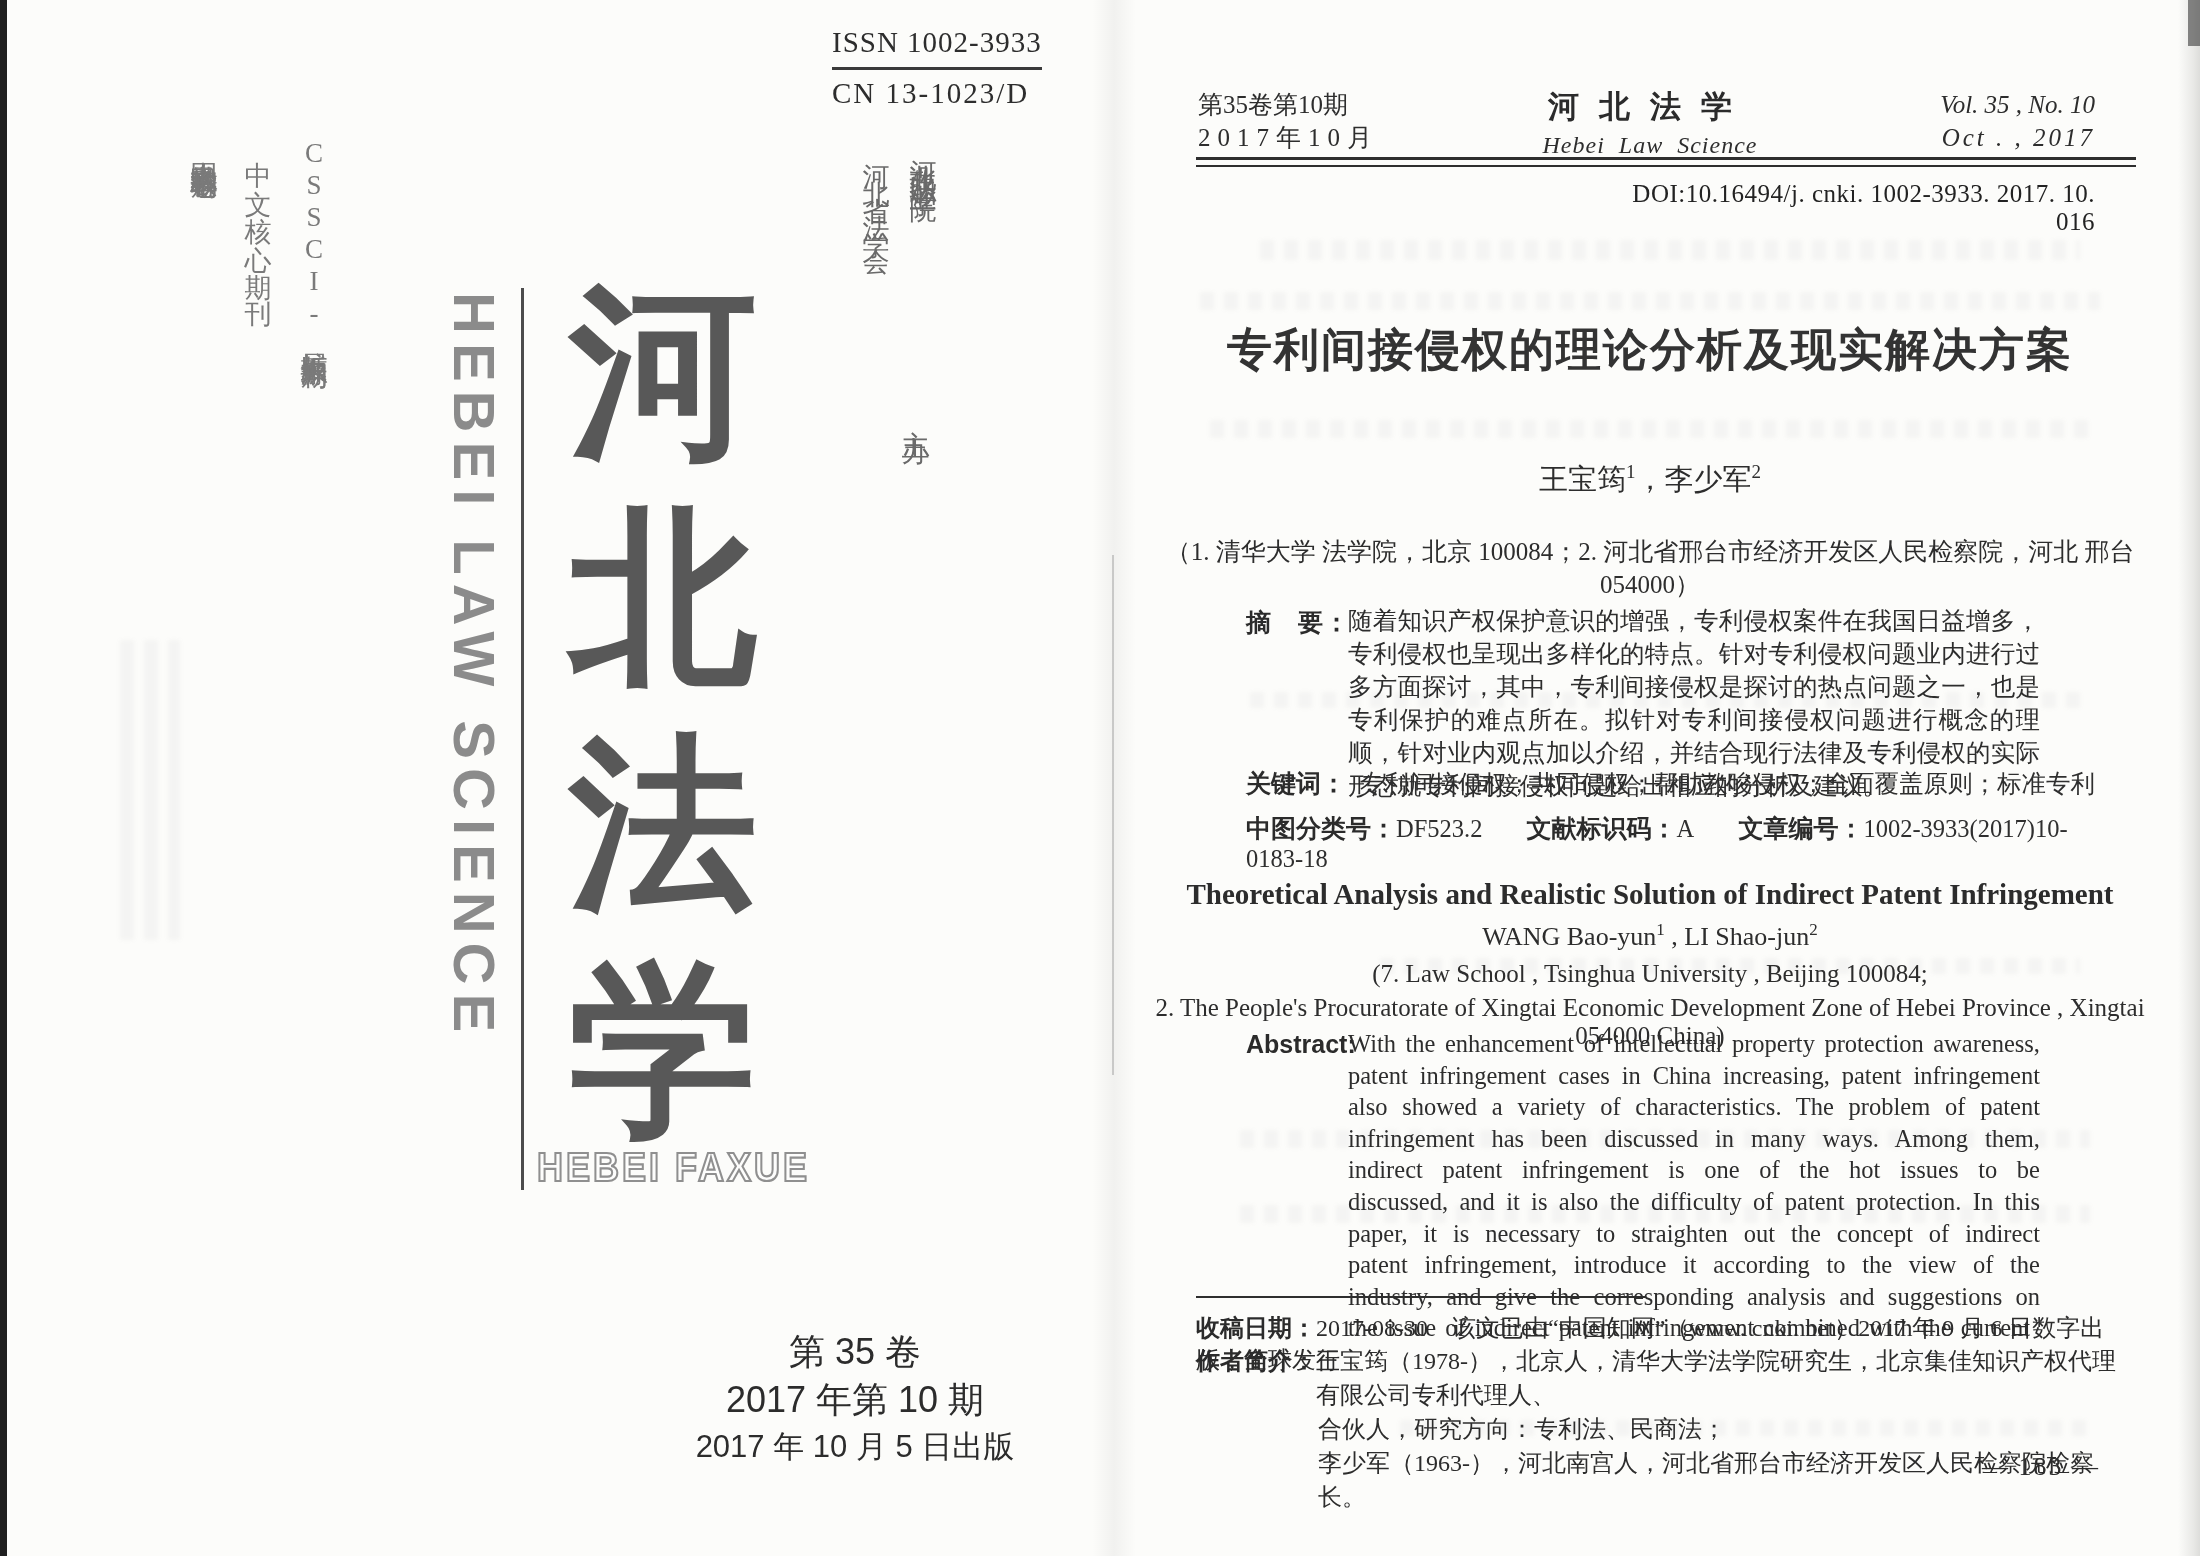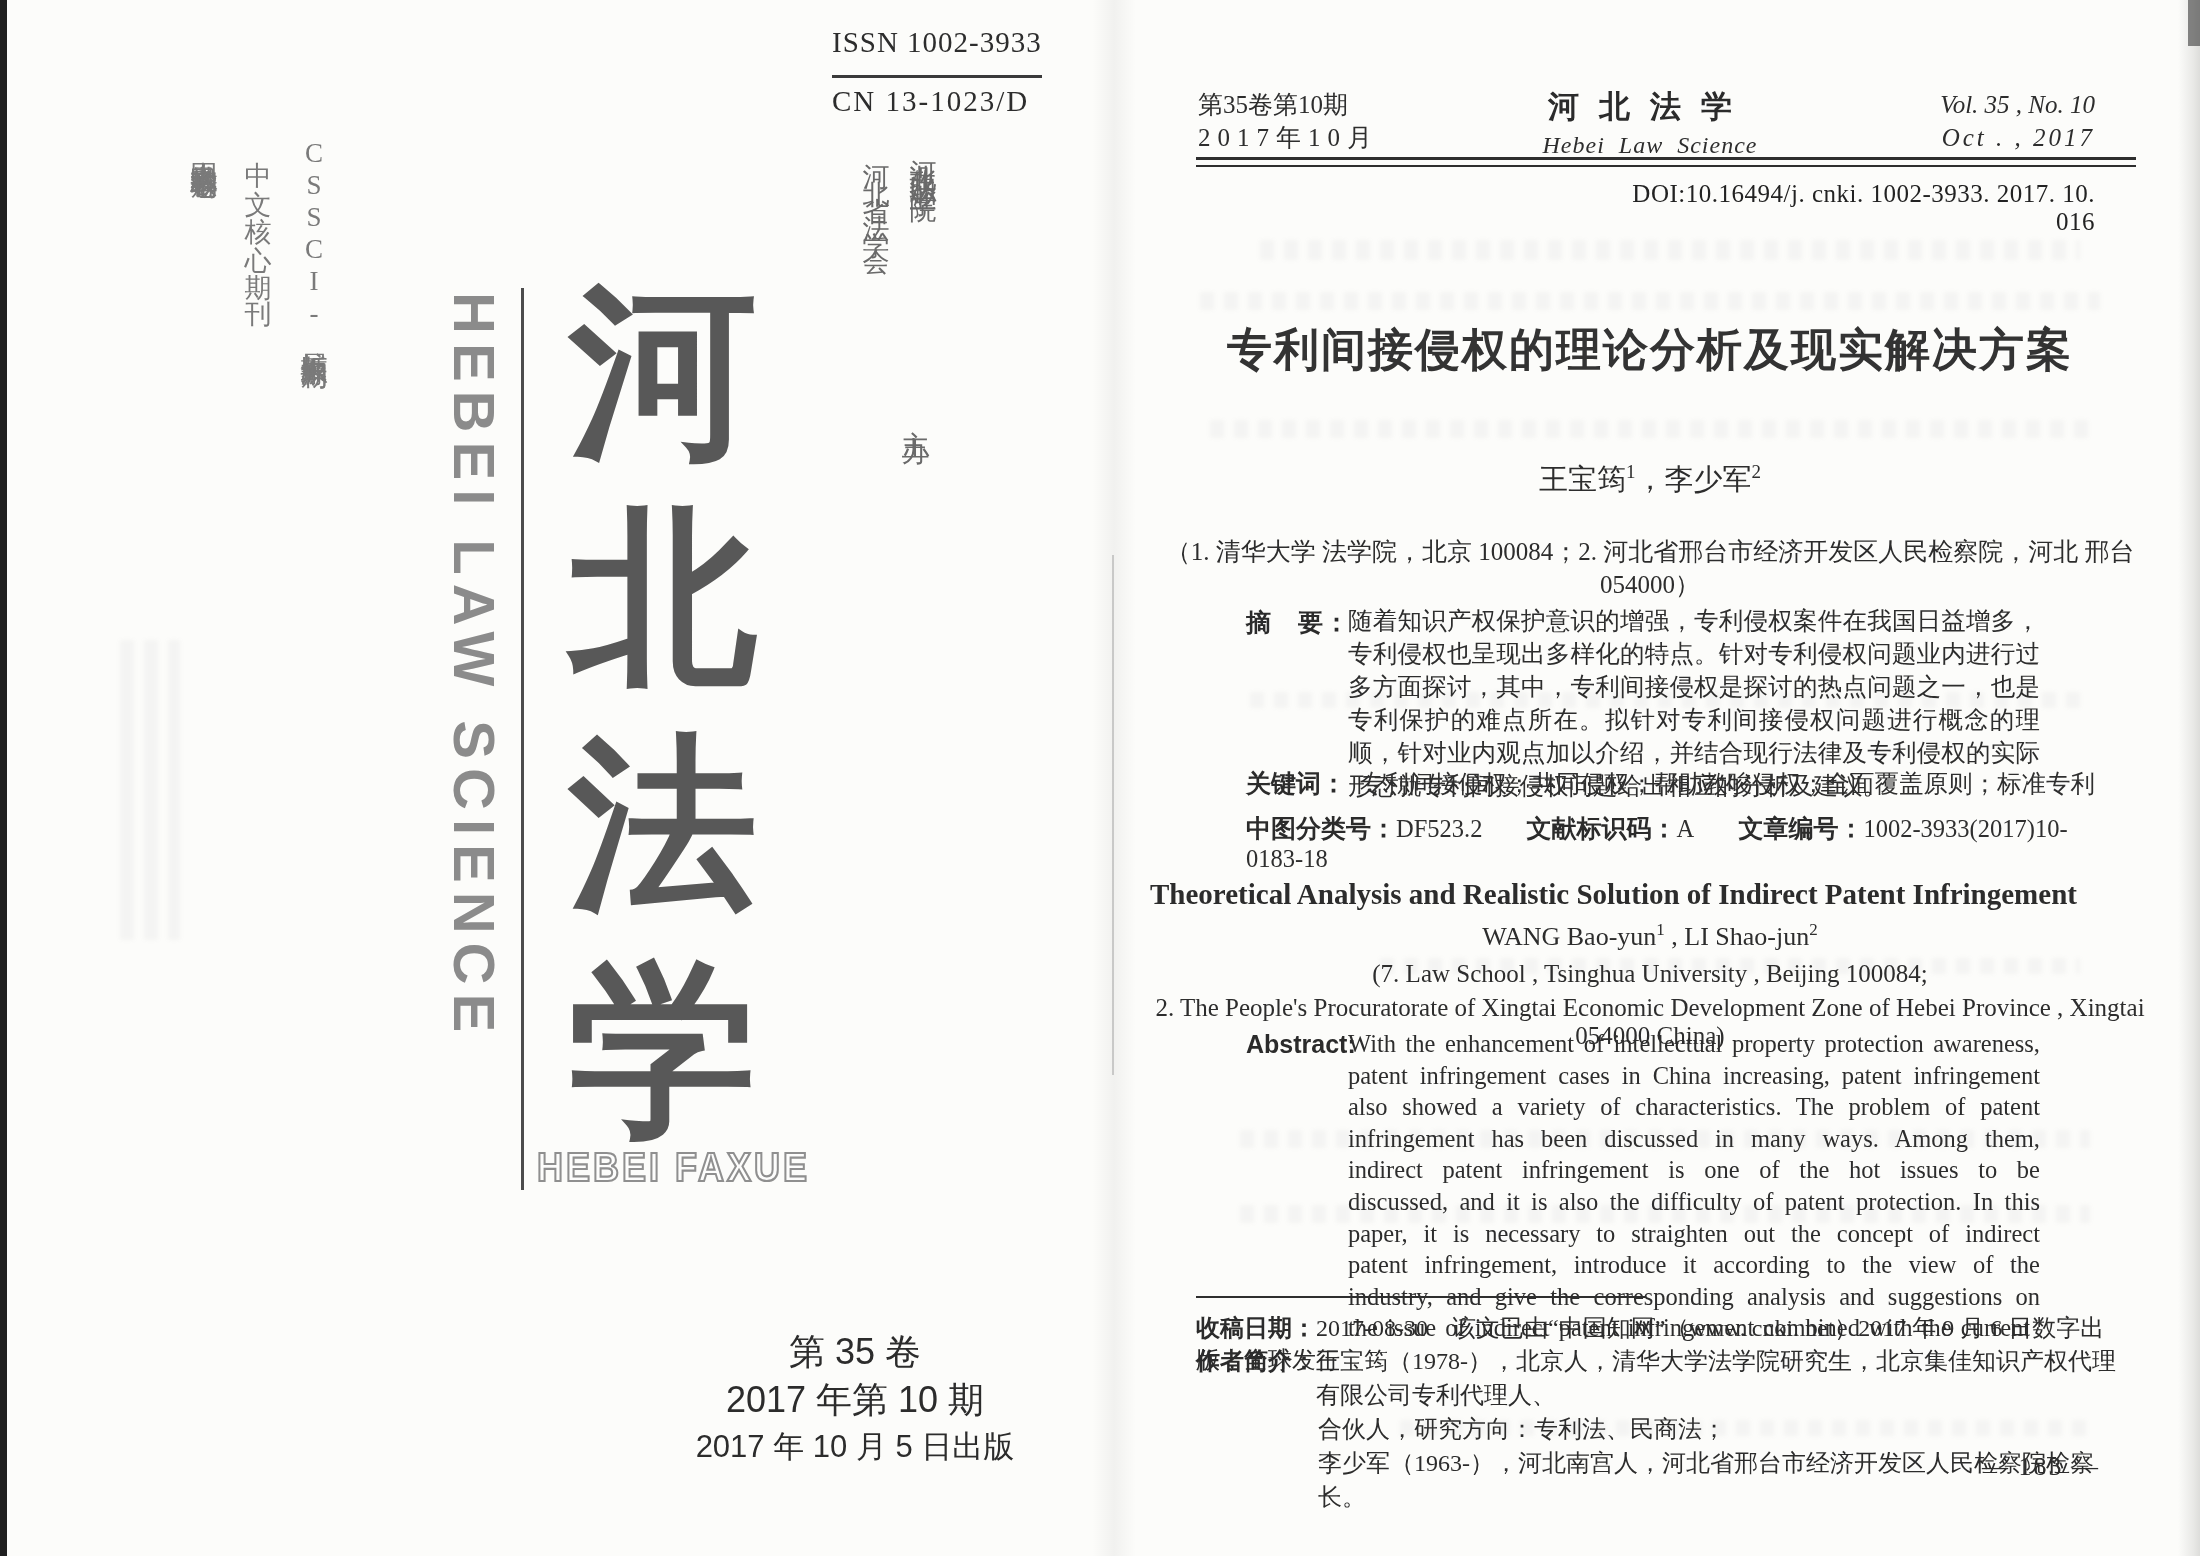--- a/index.html
+++ b/index.html
@@ -13,21 +13,21 @@
   .right-band{left:2178px;top:0;width:22px;height:1556px;
     background:linear-gradient(90deg,rgba(0,0,0,0) 0%,rgba(60,60,55,.10) 70%,rgba(60,60,55,.16) 100%);}
   .seam{left:1092px;top:0;width:44px;height:1556px;
     background:linear-gradient(90deg,rgba(0,0,0,0) 0%,rgba(0,0,0,.045) 50%,rgba(0,0,0,0) 100%);}
   .seam-line{left:1112px;top:555px;width:2px;height:520px;background:rgba(80,80,80,.25);}
   .bleed{filter:blur(2px);opacity:.5;pointer-events:none;
     background:repeating-linear-gradient(90deg,rgba(125,125,135,.12) 0 14px,rgba(0,0,0,0) 14px 24px);}
 
   
   .issn-block{left:832px;top:26px;width:210px;font-size:29px;letter-spacing:1px;color:#2d2d2d;}
-  .issn-top{display:inline-block;padding-bottom:16px;border-bottom:3px solid #3a3a3a;}
+  .issn-top{display:inline-block;padding-bottom:8px;border-bottom:3px solid #3a3a3a;}
   .issn-bottom{display:block;padding-top:7px;letter-spacing:2px;}
 
   .vtext{writing-mode:vertical-rl;text-orientation:upright;font-family:"Liberation Serif",serif;}
   .honor{color:#7a7a7a;font-size:27px;}
   .honor-1{left:296px;top:138px;letter-spacing:2px;}
   .honor-2{left:240px;top:140px;letter-spacing:28px;}
   .honor-3{left:186px;top:140px;letter-spacing:1px;}
 
   .pub{color:#6a6a6a;font-size:27px;}
   .pub-1{left:905px;top:138px;letter-spacing:5px;}
@@ -70,21 +70,21 @@
 
   .label{font-family:"Liberation Sans",sans-serif;font-weight:bold;color:#2b2b2b;}
   .abstract-cn-label{left:1246px;top:606px;font-size:25px;letter-spacing:1px;}
   .abstract-cn{left:1348px;top:604px;width:692px;font-size:24.5px;line-height:33px;text-align:justify;color:#2d2d2d;}
   .keywords-line{left:1246px;top:767px;width:860px;font-size:24.5px;}
   .keywords-line .label{margin-right:14px;font-size:25px;}
   .clc-line{left:1246px;top:812px;width:860px;font-size:24.5px;}
   .clc-line .label{font-size:25px;}
   .clc-line .val{margin-right:38px;}
 
-  .title-en{left:1150px;top:878px;width:1000px;text-align:left;font-weight:bold;font-size:29px;color:#2c2c2c;}
+  .title-en{left:1150px;top:878px;width:1000px;text-align:center;font-weight:bold;font-size:29px;color:#2c2c2c;}
   .authors-en{left:1150px;top:920px;width:1000px;text-align:center;font-size:26px;color:#2d2d2d;}
   .authors-en sup{font-size:17px;}
   .affil-en-1{left:1150px;top:960px;width:1000px;text-align:center;font-size:25px;color:#2d2d2d;}
   .affil-en-2{left:1130px;top:994px;width:1040px;text-align:center;font-size:25px;color:#2d2d2d;}
 
   .abstract-en-label{left:1246px;top:1030px;font-size:25px;}
   .abstract-en{left:1348px;top:1028px;width:692px;font-size:24.5px;line-height:31.6px;text-align:justify;color:#2d2d2d;word-spacing:3px;}
 
   .foot-rule{left:1196px;top:1296px;width:450px;height:2px;background:#2e2e2e;}
   .received-line{left:1196px;top:1312px;width:940px;font-size:24px;color:#2c2c2c;}

